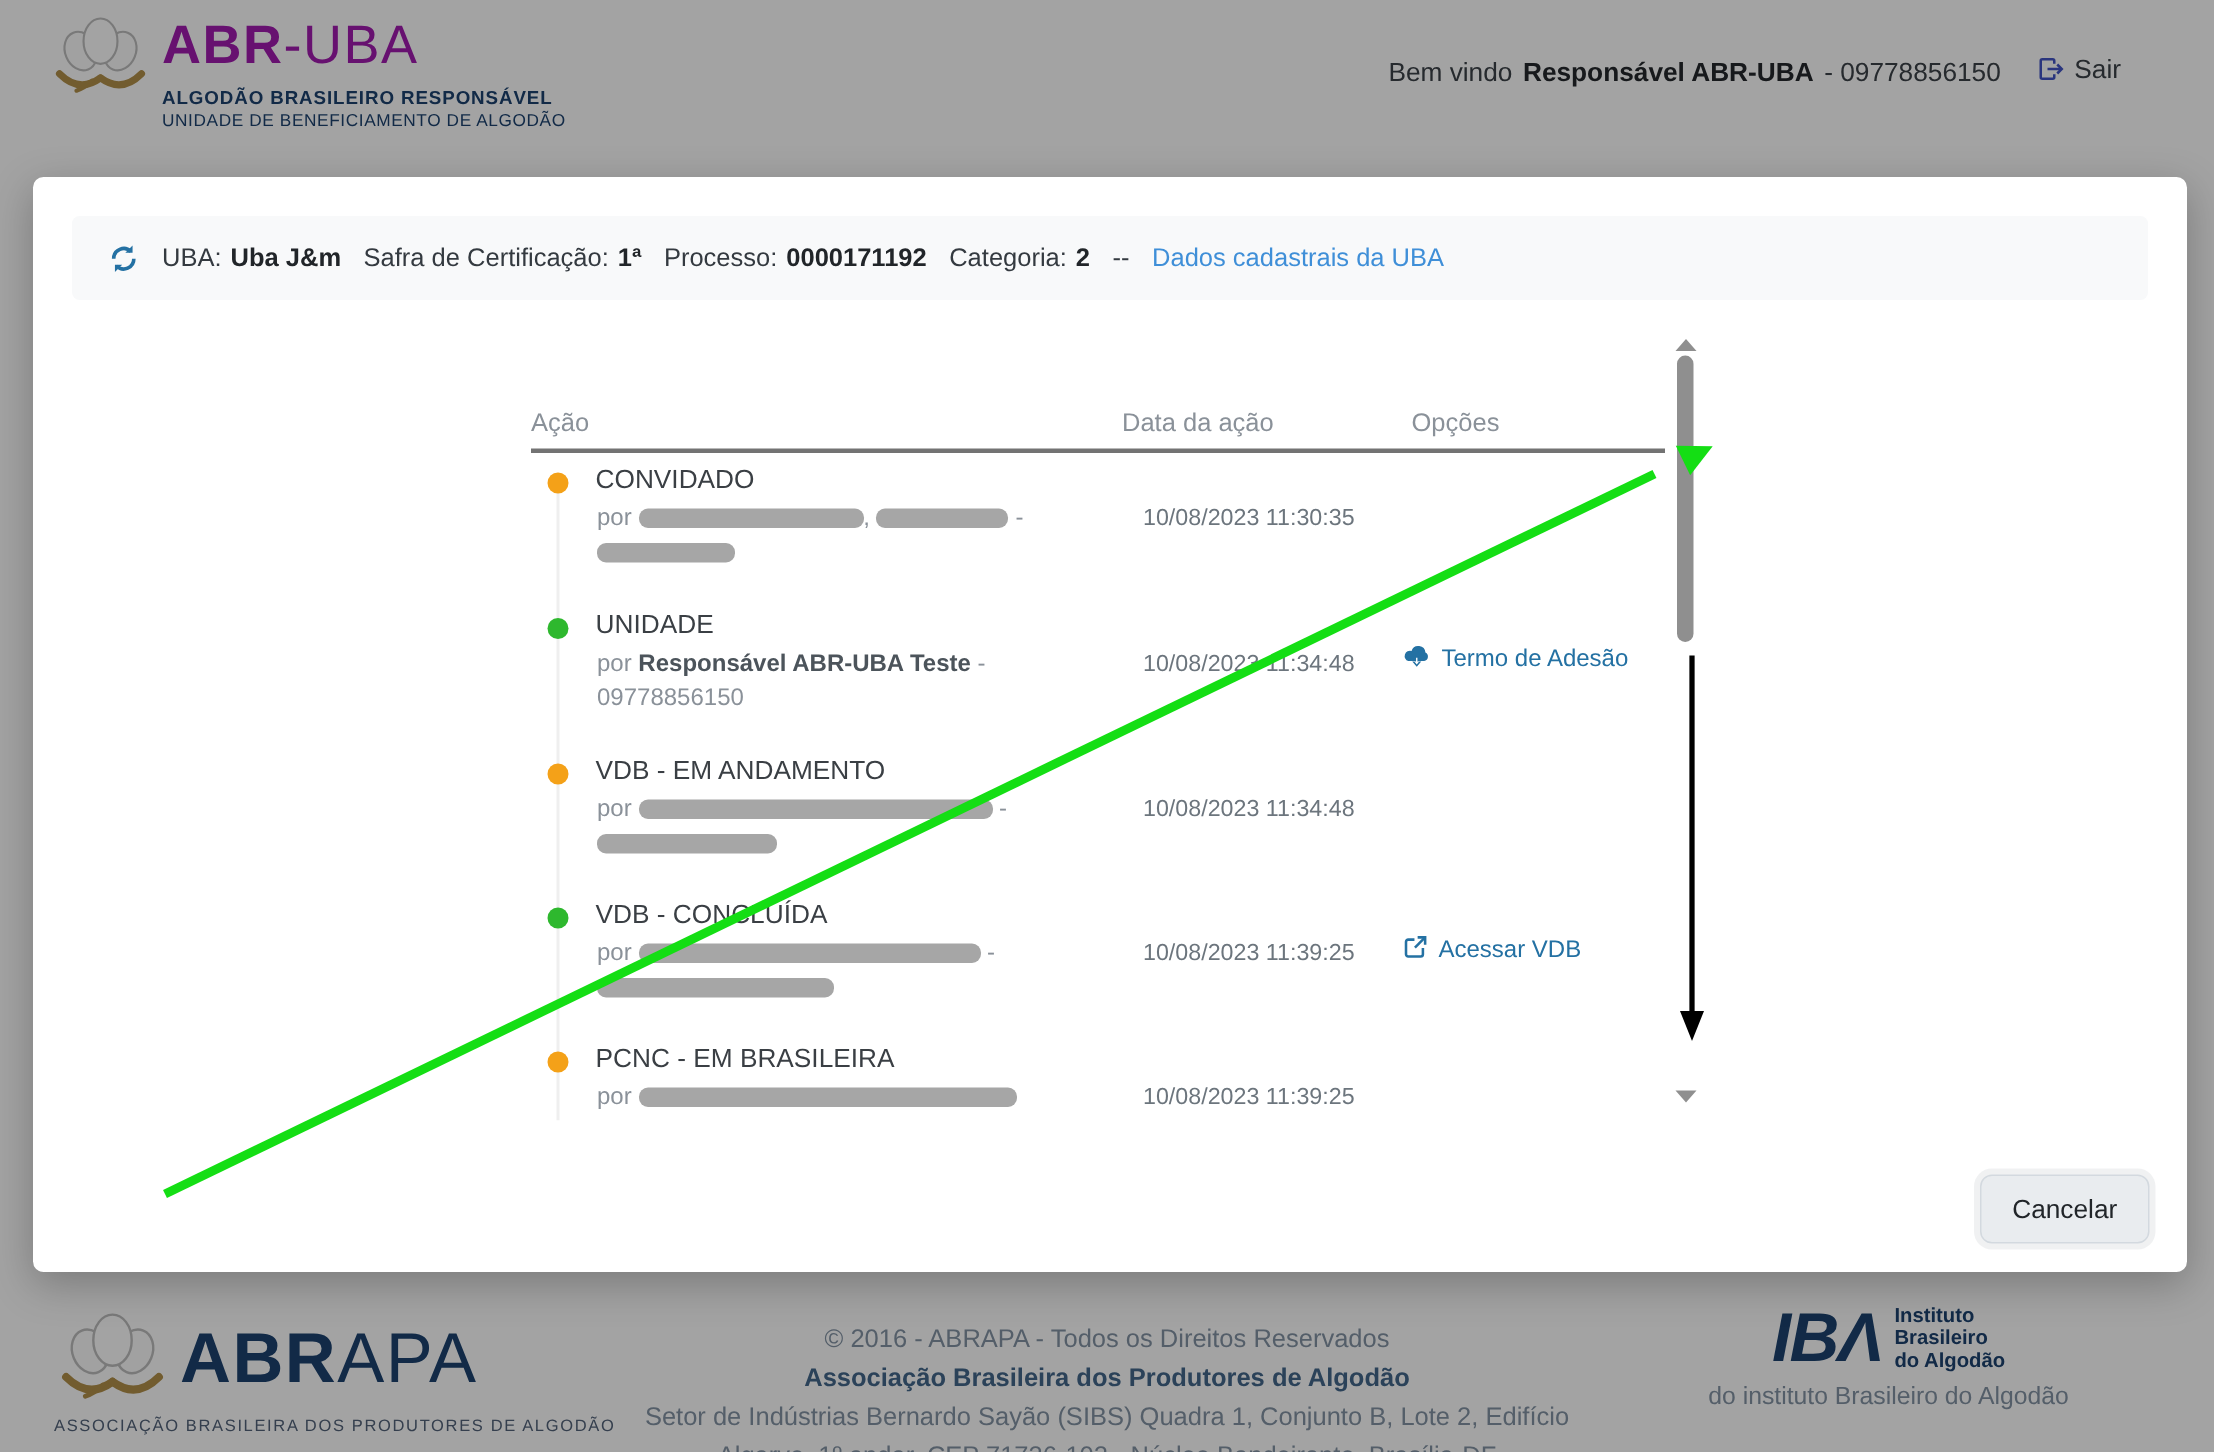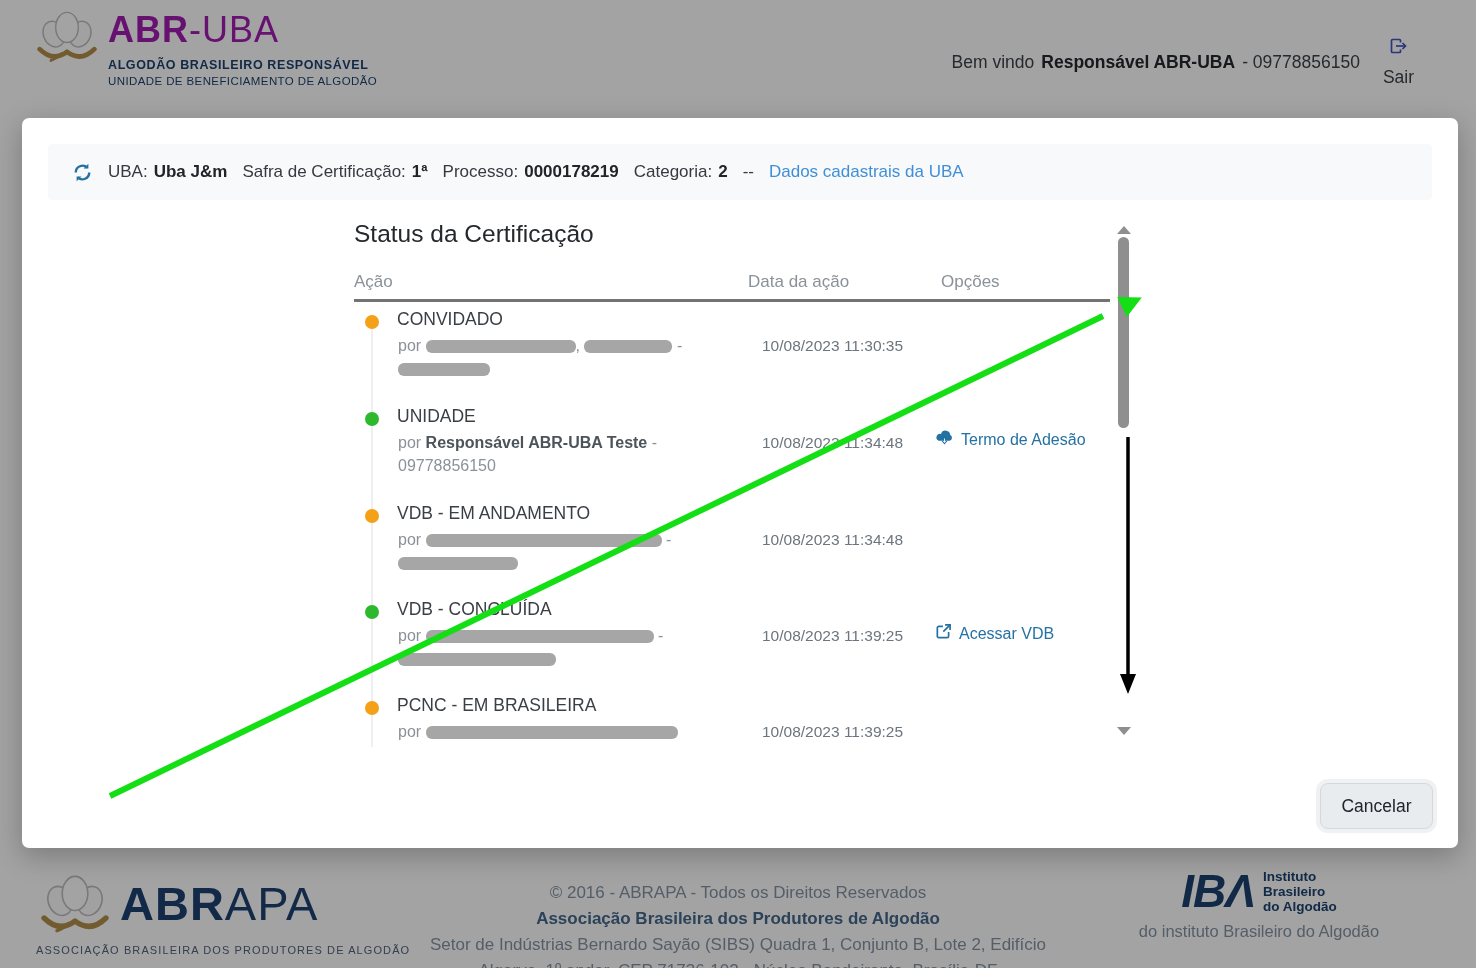--- a/index.html
+++ b/index.html
@@ -13,21 +13,21 @@
   .site-header { position:absolute; top:0; left:0; width:100%; height:106px; background:#fff; }
   .brand { position:absolute; left:34px; top:6px; display:flex; gap:8px; }
   .brand-text-block { padding-top:2px; }
   .brand-title { font-size:36px; color:#a21caf; letter-spacing:1px; line-height:44px; }
   .brand-title .b { font-weight:800; }
   .brand-title .l { font-weight:300; }
   .brand-sub1 { font-size:12.5px; font-weight:700; color:#1d4370; letter-spacing:.6px; margin-top:6px; }
   .brand-sub2 { font-size:11.5px; font-weight:400; color:#1d4370; letter-spacing:.4px; margin-top:3px; }
   .welcome { position:absolute; right:62px; top:36px; font-size:17.5px; color:#3c4248; display:flex; align-items:center; gap:7px; }
   .welcome b { color:#24282c; }
-  .logout { display:flex; align-items:center; gap:6px; margin-left:16px; cursor:pointer;flex-direction:column; }
+  .logout { display:flex; align-items:flex-start; gap:6px; margin-left:16px; cursor:pointer; }
 
   
   .site-footer { position:absolute; top:848px; left:0; width:100%; height:130px; background:#fff; }
   .abrapa { position:absolute; left:36px; top:22px; }
   .abrapa-row { display:flex; align-items:center; gap:6px; }
   .abrapa-title { font-size:47px; color:#1d4370; line-height:48px; letter-spacing:1px; }
   .abrapa-title .b { font-weight:800; }
   .abrapa-title .l { font-weight:300; }
   .abrapa-sub { font-size:11px; color:#53637a; letter-spacing:1.1px; margin-top:6px; white-space:nowrap; }
   .footer-center { position:absolute; left:50%; transform:translateX(-50%); top:32px; width:660px; text-align:center; color:#8494a5; font-size:17px; line-height:26px; }
@@ -185,32 +185,31 @@
     <span class="info-item">
         <span>UBA:</span>
         <b>Uba J&amp;m</b>
       </span>
     <span class="info-item">
         <span>Safra de Certificação:</span>
         <b>1ª</b>
       </span>
     <span class="info-item">
         <span>Processo:</span>
-        <b>0000178219</b>
+        <b>0000171192</b>
       </span>
     <span class="info-item">
         <span>Categoria:</span>
         <b>2</b>
       </span>
     <span>--</span>
     <span class="registry-link">Dados cadastrais da UBA</span>
   </div>
 
   <div class="status-panel">
-    <div class="status-title">Status da Certificação</div>
 
     <div class="status-headers">
       <span class="col-acao">Ação</span>
       <span class="col-data">Data da ação</span>
       <span class="col-opcoes">Opções</span>
     </div>
 
     <div class="timeline-line"></div>
 
     <div class="status-row" style="top:85px;">

